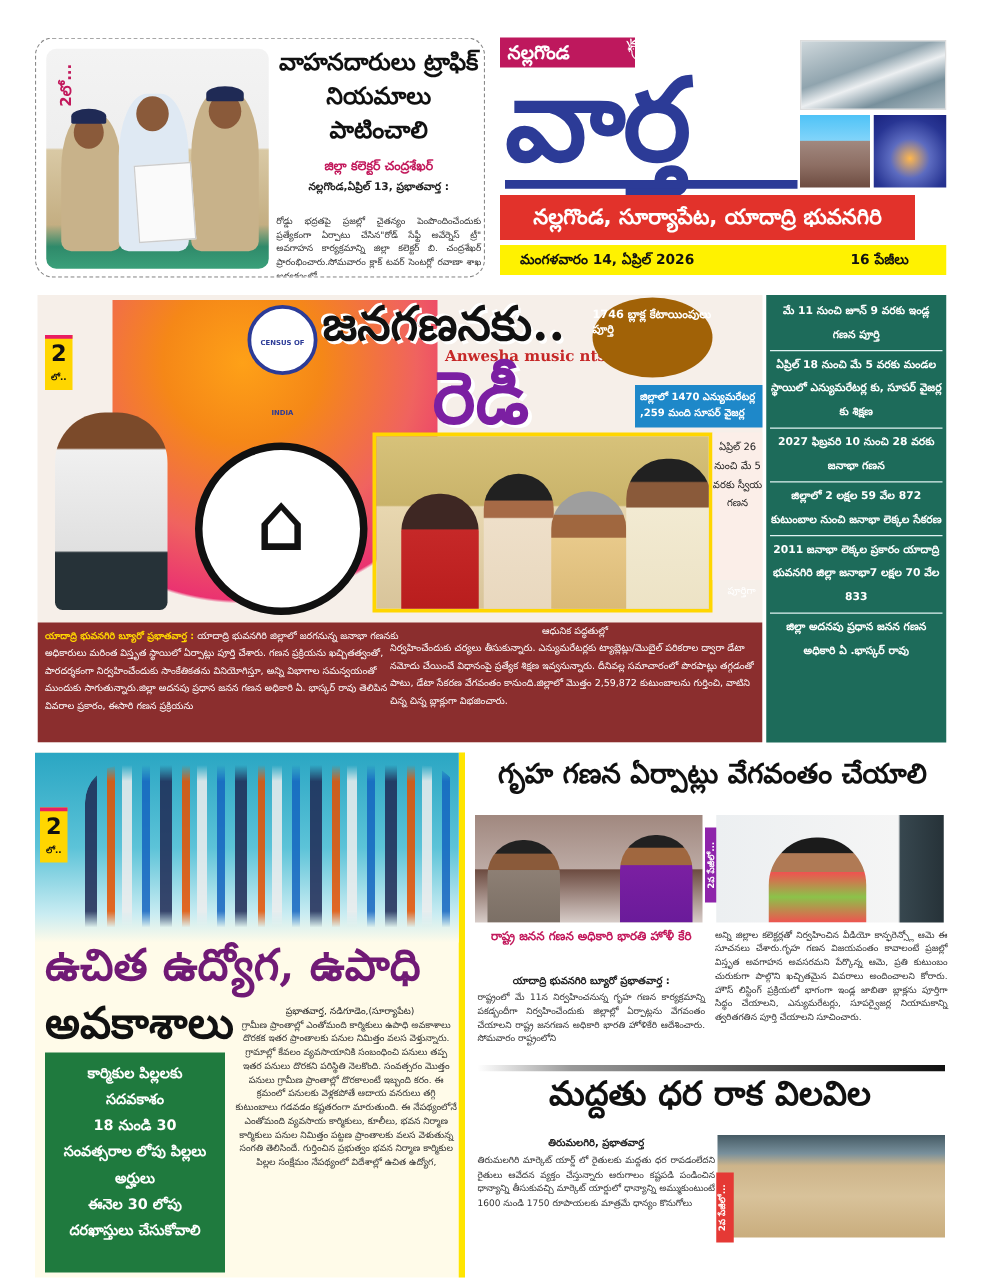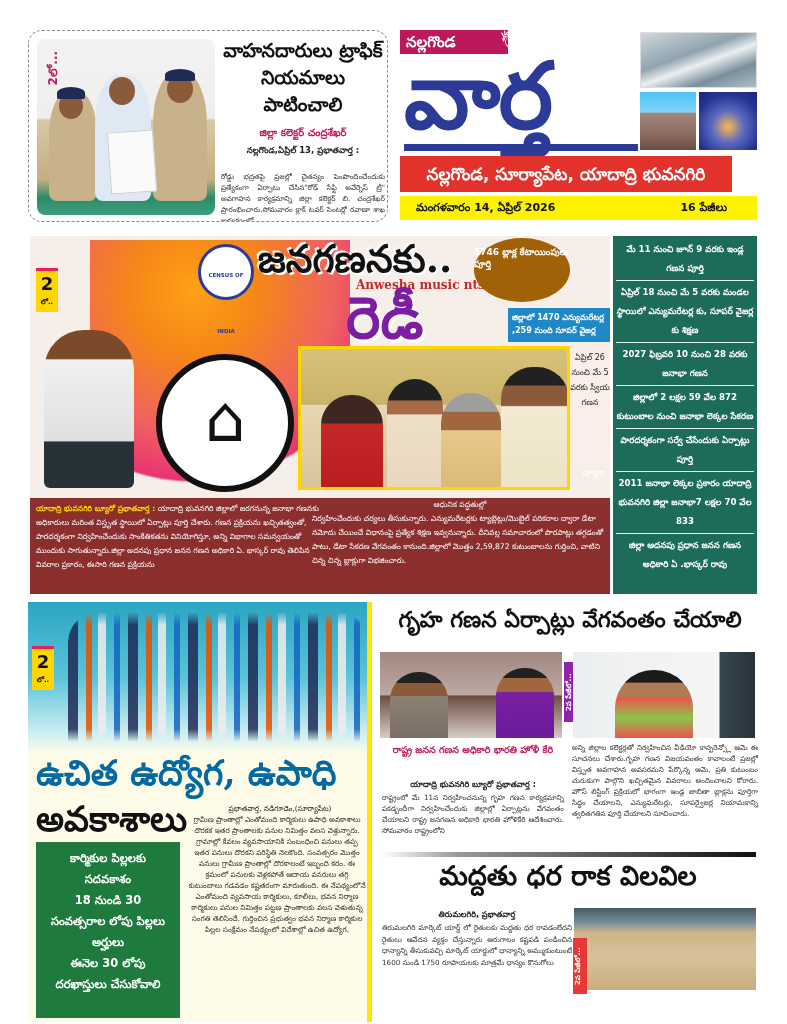--- a/index.html
+++ b/index.html
@@ -68,21 +68,21 @@
   #facts .f:last-child { border-bottom: none; }
 
   
   #jobs { left: 28px; top: 602px; width: 344px; height: 420px; background: #fffbe9; border-right: 5px solid #ffe500; overflow: hidden; }
   #jobs .art { position: absolute; left: 0; top: 0; width: 344px; height: 152px; background: linear-gradient(180deg, #2aa6c3 0%, #5cc3d8 50%, #c9ecf2 85%, #fffbe9 100%); }
   #jobs .crowd { position: absolute; left: 40px; top: 10px; width: 300px; height: 130px;
      background: repeating-linear-gradient(90deg, #1f2a55 0 10px, transparent 10px 18px, #e65100 18px 24px, transparent 24px 30px, #eeeeee 30px 38px, transparent 38px 46px, #1565c0 46px 52px, transparent 52px 60px);
      -webkit-mask: linear-gradient(180deg, transparent 0%, #000 10%, #000 90%, transparent 100%); opacity: .85; border-radius: 30px 30px 0 0; }
   #jobs .page-badge { position: absolute; left: 4px; top: 44px; width: 22px; height: 44px; background: #ffd600; border-top: 3px solid #e91e63; font-weight: bold; font-size: 18px; text-align: center; line-height: 26px; color: #111; }
   #jobs .page-badge small { display: block; font-size: 7px; line-height: 10px; }
-  #jobs .hl1 { position: absolute; left: 8px; top: 150px; font-weight: bold; font-size: 35px; color: #0369a1; white-space: nowrap; font-family: "DejaVu Serif", serif; }
+  #jobs .hl1 { position: absolute; left: 8px; top: 150px; font-weight: bold; font-size: 35px; color: #701a75; white-space: nowrap; font-family: "DejaVu Serif", serif; }
   #jobs .hl2 { position: absolute; left: 8px; top: 196px; font-weight: bold; font-size: 35px; color: #111; white-space: nowrap; font-family: "DejaVu Serif", serif; }
   #jobs .greenbox { position: absolute; left: 8px; top: 240px; width: 144px; height: 176px; background: #1f7a3e; color: #fff; text-align: center; font-weight: bold; font-size: 11.5px; line-height: 21px; padding-top: 6px; }
   #jobs .dl { position: absolute; left: 166px; top: 202px; width: 172px; font-size: 7.3px; text-align: center; }
   #jobs .body { position: absolute; left: 160px; top: 212px; width: 178px; font-size: 7.3px; line-height: 11px; text-align: center; color: #333; }
 
   
   #house-hl { left: 382px; top: 606px; width: 376px; font-weight: bold; font-size: 22px; color: #111; text-align: center; white-space: nowrap; font-family: "DejaVu Serif", serif; }
   #house-photo1 { left: 380px; top: 652px; width: 182px; height: 86px; background: linear-gradient(180deg, #a1887f 0%, #bcaaa4 50%, #6d4c41 51%, #d7ccc8 100%); overflow: hidden; }
   #house-photo1 .m { position: absolute; left: 10px; top: 20px; width: 58px; height: 66px; border-radius: 28px 28px 0 0; background: linear-gradient(180deg, #212121 0%, #212121 16%, #8a5a3a 17%, #8a5a3a 36%, #8d7f74 37%, #7b6f65 100%); }
   #house-photo1 .w { position: absolute; left: 116px; top: 16px; width: 58px; height: 70px; border-radius: 28px 28px 0 0; background: linear-gradient(180deg, #212121 0%, #212121 14%, #a0673f 15%, #a0673f 34%, #7b1fa2 35%, #6a1b9a 100%); }
@@ -170,21 +170,20 @@
     <span>నిర్వహించేందుకు చర్యలు తీసుకున్నారు. ఎన్యుమరేటర్లకు ట్యాబ్లెట్లు/మొబైల్ పరికరాల ద్వారా డేటా నమోదు చేయించే విధానంపై ప్రత్యేక శిక్షణ ఇవ్వనున్నారు. దీనివల్ల సమాచారంలో పొరపాట్లు తగ్గడంతో పాటు, డేటా సేకరణ వేగవంతం కానుంది.జిల్లాలో మొత్తం 2,59,872 కుటుంబాలను గుర్తించి, వాటిని చిన్న చిన్న బ్లాక్లుగా విభజించారు.</span>
   </div>
   <div class="purti">పూర్తిగా</div>
 </div>
 
 <div id="facts" class="abs">
   <div class="f">మే 11 నుంచి జూన్ 9 వరకు ఇండ్ల గణన పూర్తి</div>
   <div class="f">ఏప్రిల్ 18 నుంచి మే 5 వరకు మండల స్థాయిలో ఎన్యుమరేటర్ల కు, సూపర్ వైజర్ల కు శిక్షణ</div>
   <div class="f">2027 ఫిబ్రవరి 10 నుంచి 28 వరకు జనాభా గణన</div>
   <div class="f">జిల్లాలో 2 లక్షల 59 వేల 872 కుటుంబాల నుంచి జనాభా లెక్కల సేకరణ</div>
-  <div class="f">పారదర్శకంగా సర్వే చేసేందుకు ఏర్పాట్లు పూర్తి</div>
   <div class="f">2011 జనాభా లెక్కల ప్రకారం యాదాద్రి భువనగిరి జిల్లా జనాభా7 లక్షల 70 వేల 833</div>
   <div class="f">జిల్లా అదనపు ప్రధాన జనన గణన అధికారి ఏ .భాస్కర్ రావు</div>
 </div>
 
 <div id="jobs" class="abs">
   <div class="art"></div>
   <div class="crowd"></div>
   <div class="page-badge">
     <span>2</span>
     <small>లో..</small>

